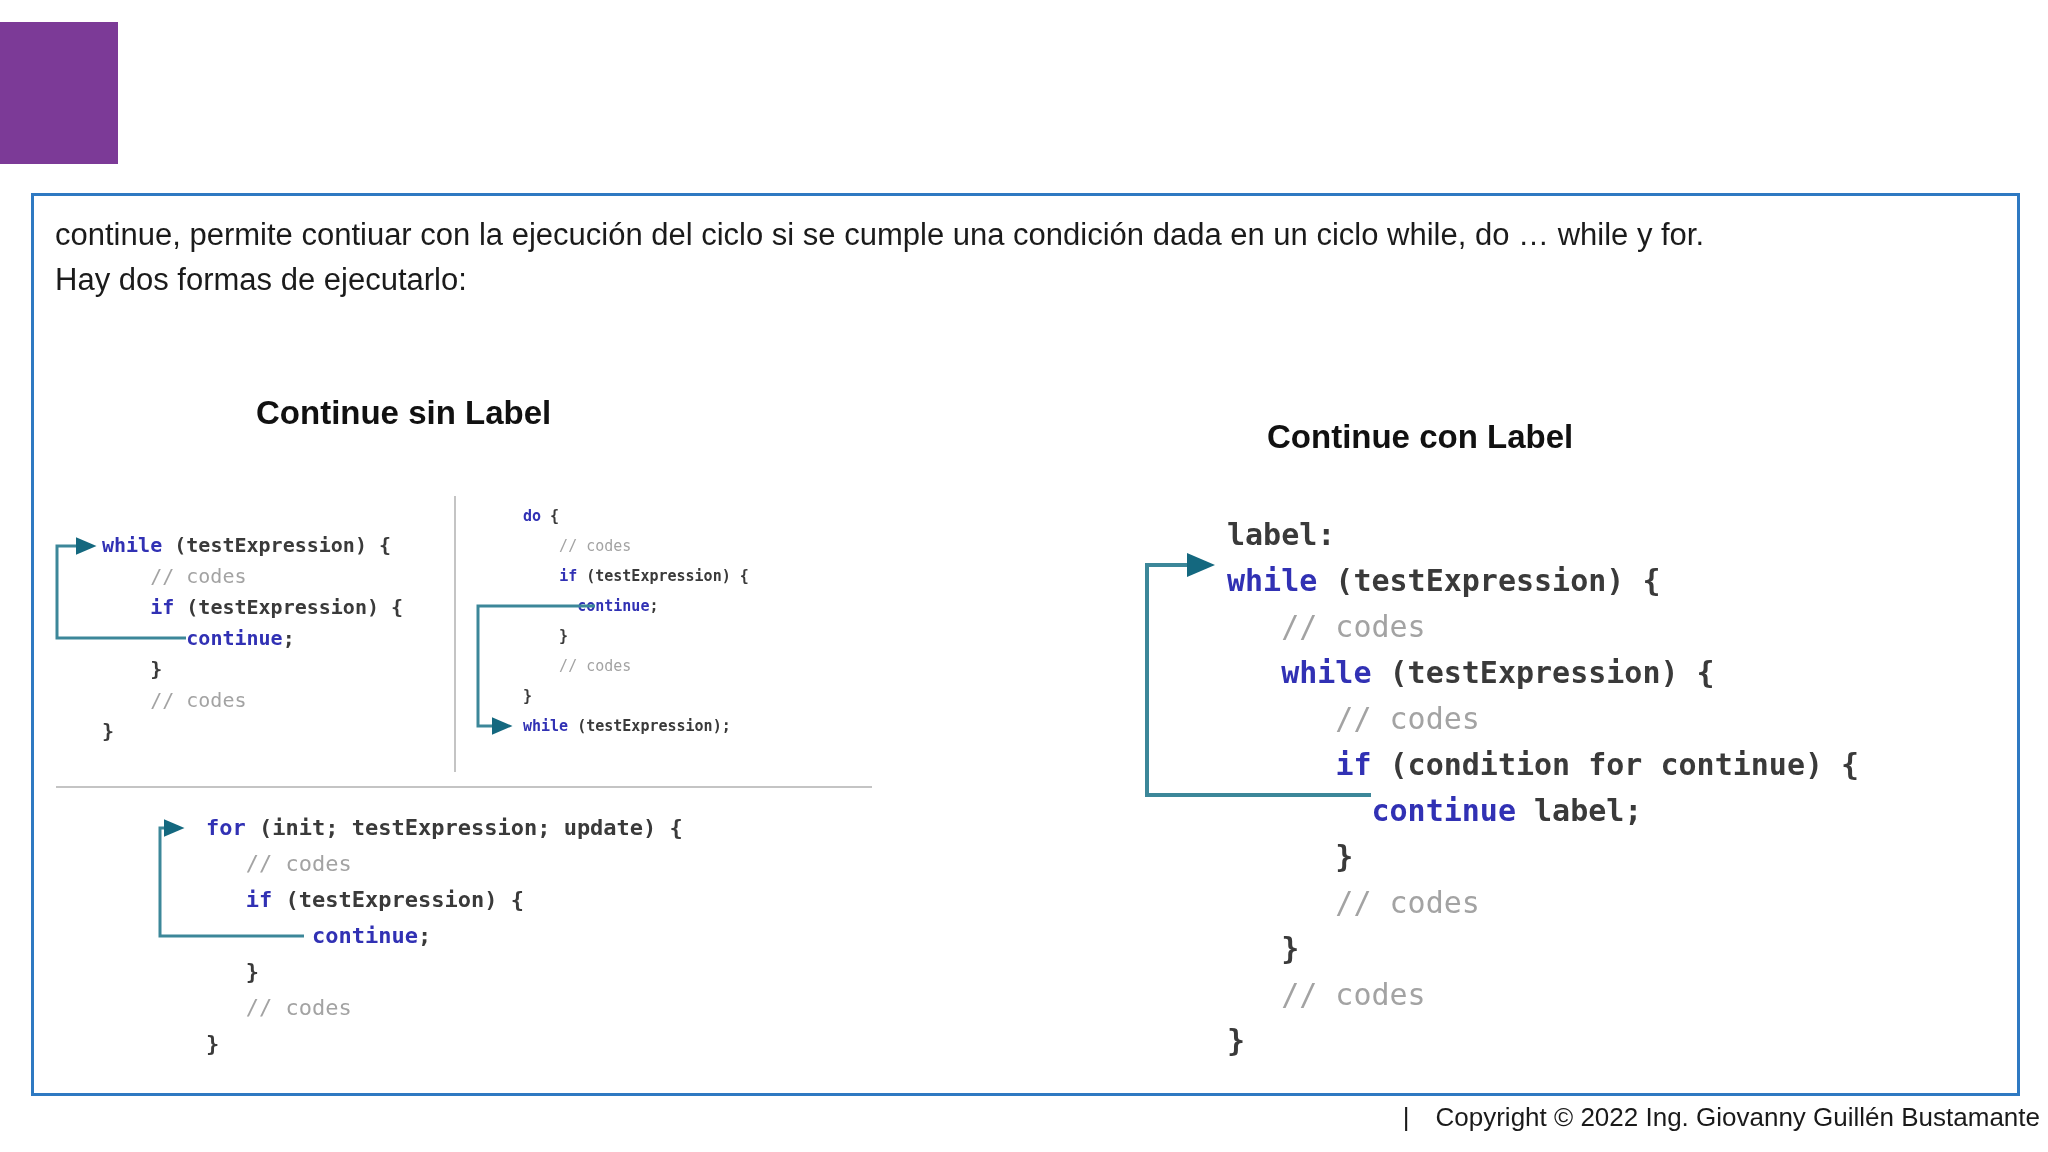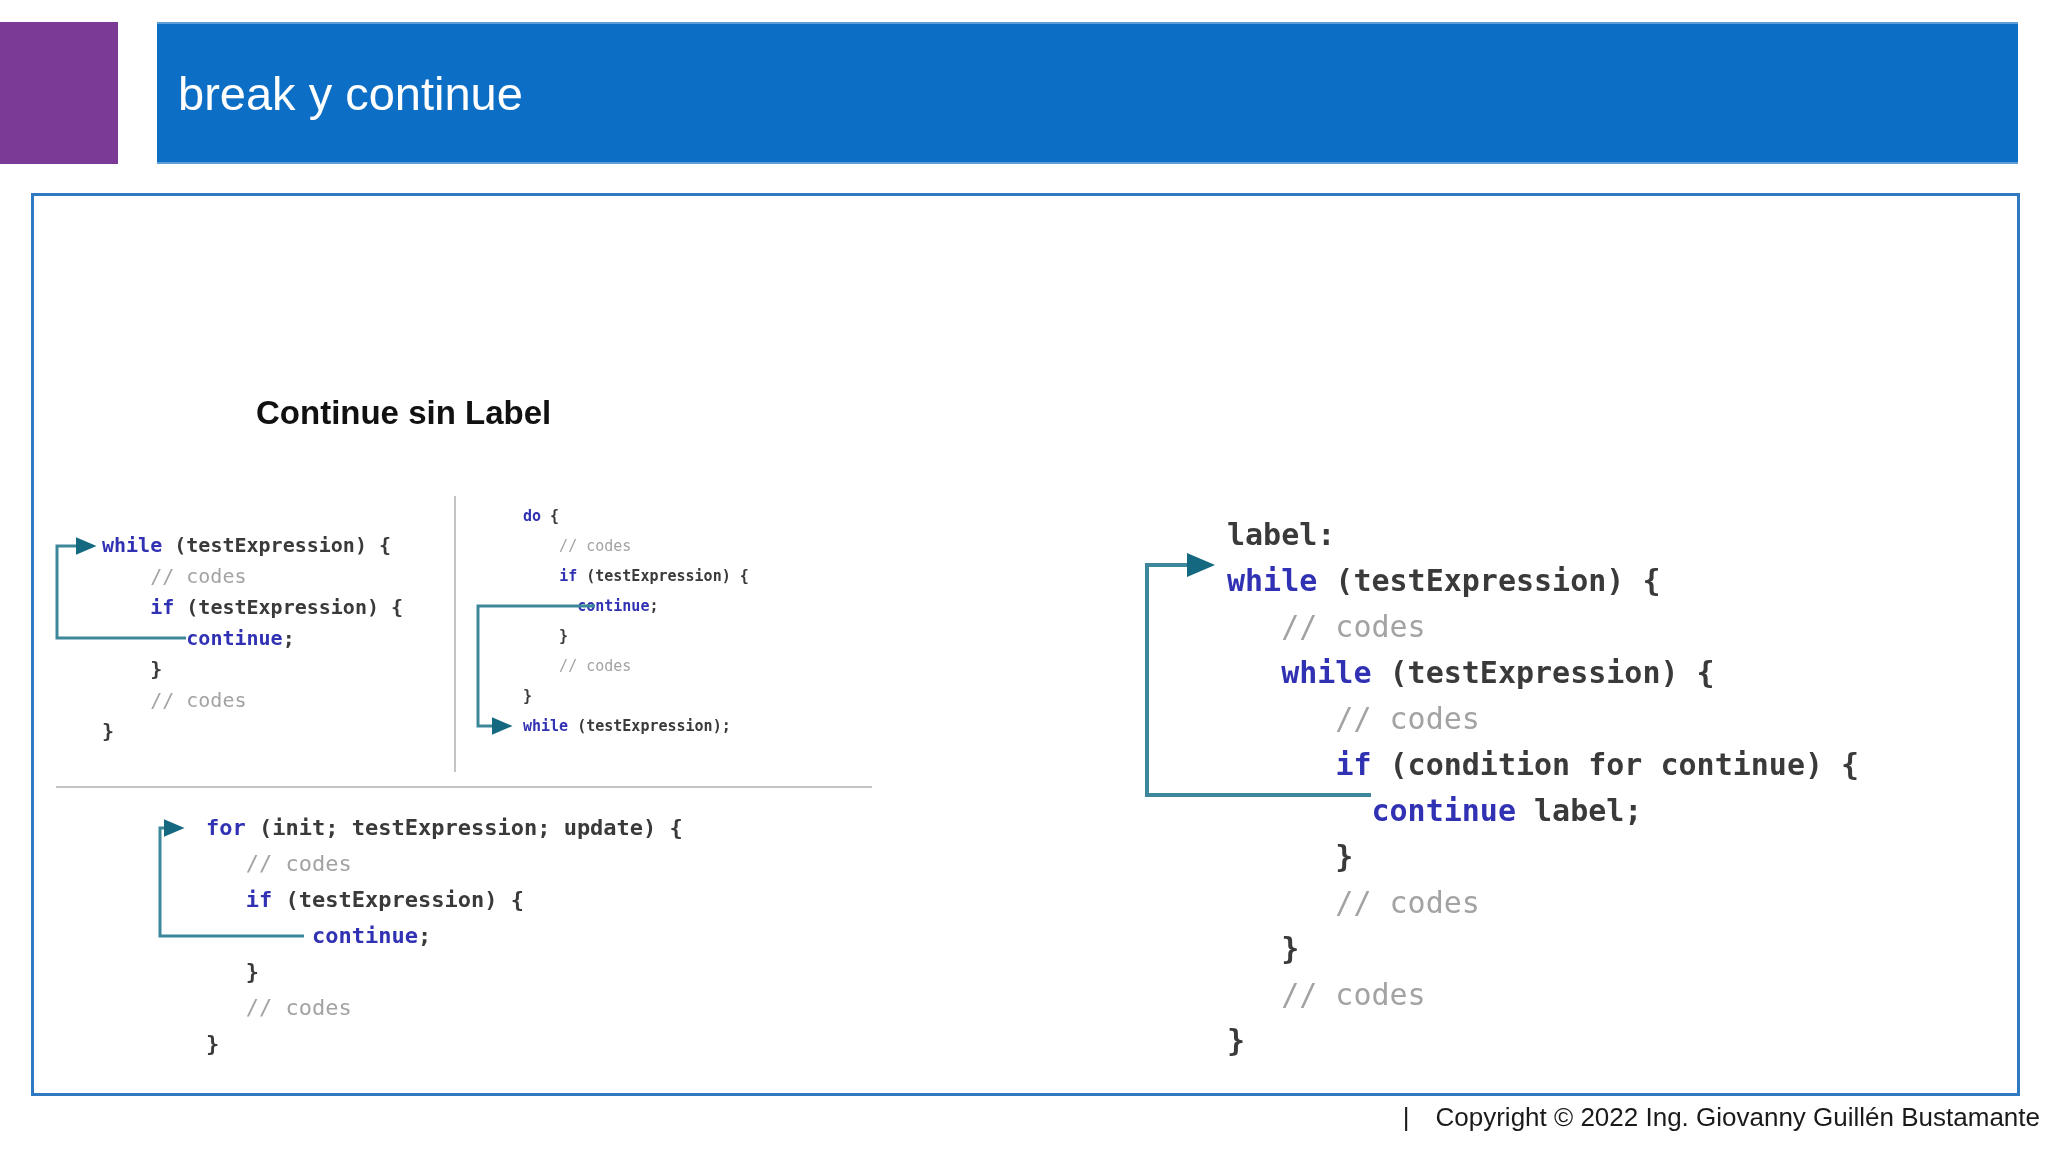--- a/index.html
+++ b/index.html
@@ -56,28 +56,30 @@
     font-size:26px; color:#1a1a1a;
   }
 </style>
 </head>
 <body>
 
 <div class="slide">
 
   <div class="accent-square"></div>
 
-  <div class="title-bar">
-    <div class="t">break y continue</div>
-  </div>
 
   <div class="content-box"></div>
 
+  <div class="intro">
+    <div>continue, permite contiuar con la ejecución del ciclo si se cumple una condición dada en un ciclo while, do … while y for.</div>
+    <div>Hay dos formas de ejecutarlo:</div>
+  </div>
 
   <div class="col-heading h-left">Continue sin Label</div>
+  <div class="col-heading h-right">Continue con Label</div>
 
   <div class="divider-v"></div>
   <div class="divider-h"></div>
 
   <pre class="code b-while"><div><span class="kw">while</span><span class="tx"> (testExpression) {</span></div><div><span class="cm">    // codes</span></div><div><span class="tx">    </span><span class="kw">if</span><span class="tx"> (testExpression) {</span></div><div><span class="tx">       </span><span class="kw">continue</span><span class="tx">;</span></div><div><span class="tx">    }</span></div><div><span class="cm">    // codes</span></div><div><span class="tx">}</span></div></pre>
   <pre class="code b-dowhile"><div><span class="kw">do</span><span class="tx"> {</span></div><div><span class="cm">    // codes</span></div><div><span class="tx">    </span><span class="kw">if</span><span class="tx"> (testExpression) {</span></div><div><span class="tx">      </span><span class="kw">continue</span><span class="tx">;</span></div><div><span class="tx">    }</span></div><div><span class="cm">    // codes</span></div><div><span class="tx">}</span></div><div><span class="kw">while</span><span class="tx"> (testExpression);</span></div></pre>
   <pre class="code b-for"><div><span class="kw">for</span><span class="tx"> (init; testExpression; update) {</span></div><div><span class="cm">   // codes</span></div><div><span class="tx">   </span><span class="kw">if</span><span class="tx"> (testExpression) {</span></div><div><span class="tx">        </span><span class="kw">continue</span><span class="tx">;</span></div><div><span class="tx">   }</span></div><div><span class="cm">   // codes</span></div><div><span class="tx">}</span></div></pre>
   <pre class="code b-label"><div><span class="tx">label:</span></div><div><span class="kw">while</span><span class="tx"> (testExpression) {</span></div><div><span class="cm">   // codes</span></div><div><span class="tx">   </span><span class="kw">while</span><span class="tx"> (testExpression) {</span></div><div><span class="cm">      // codes</span></div><div><span class="tx">      </span><span class="kw">if</span><span class="tx"> (condition for continue) {</span></div><div><span class="tx">        </span><span class="kw">continue</span><span class="tx"> label;</span></div><div><span class="tx">      }</span></div><div><span class="cm">      // codes</span></div><div><span class="tx">   }</span></div><div><span class="cm">   // codes</span></div><div><span class="tx">}</span></div></pre>
 
   <svg class="flow-svg" width="2048" height="1152" viewBox="0 0 2048 1152">

